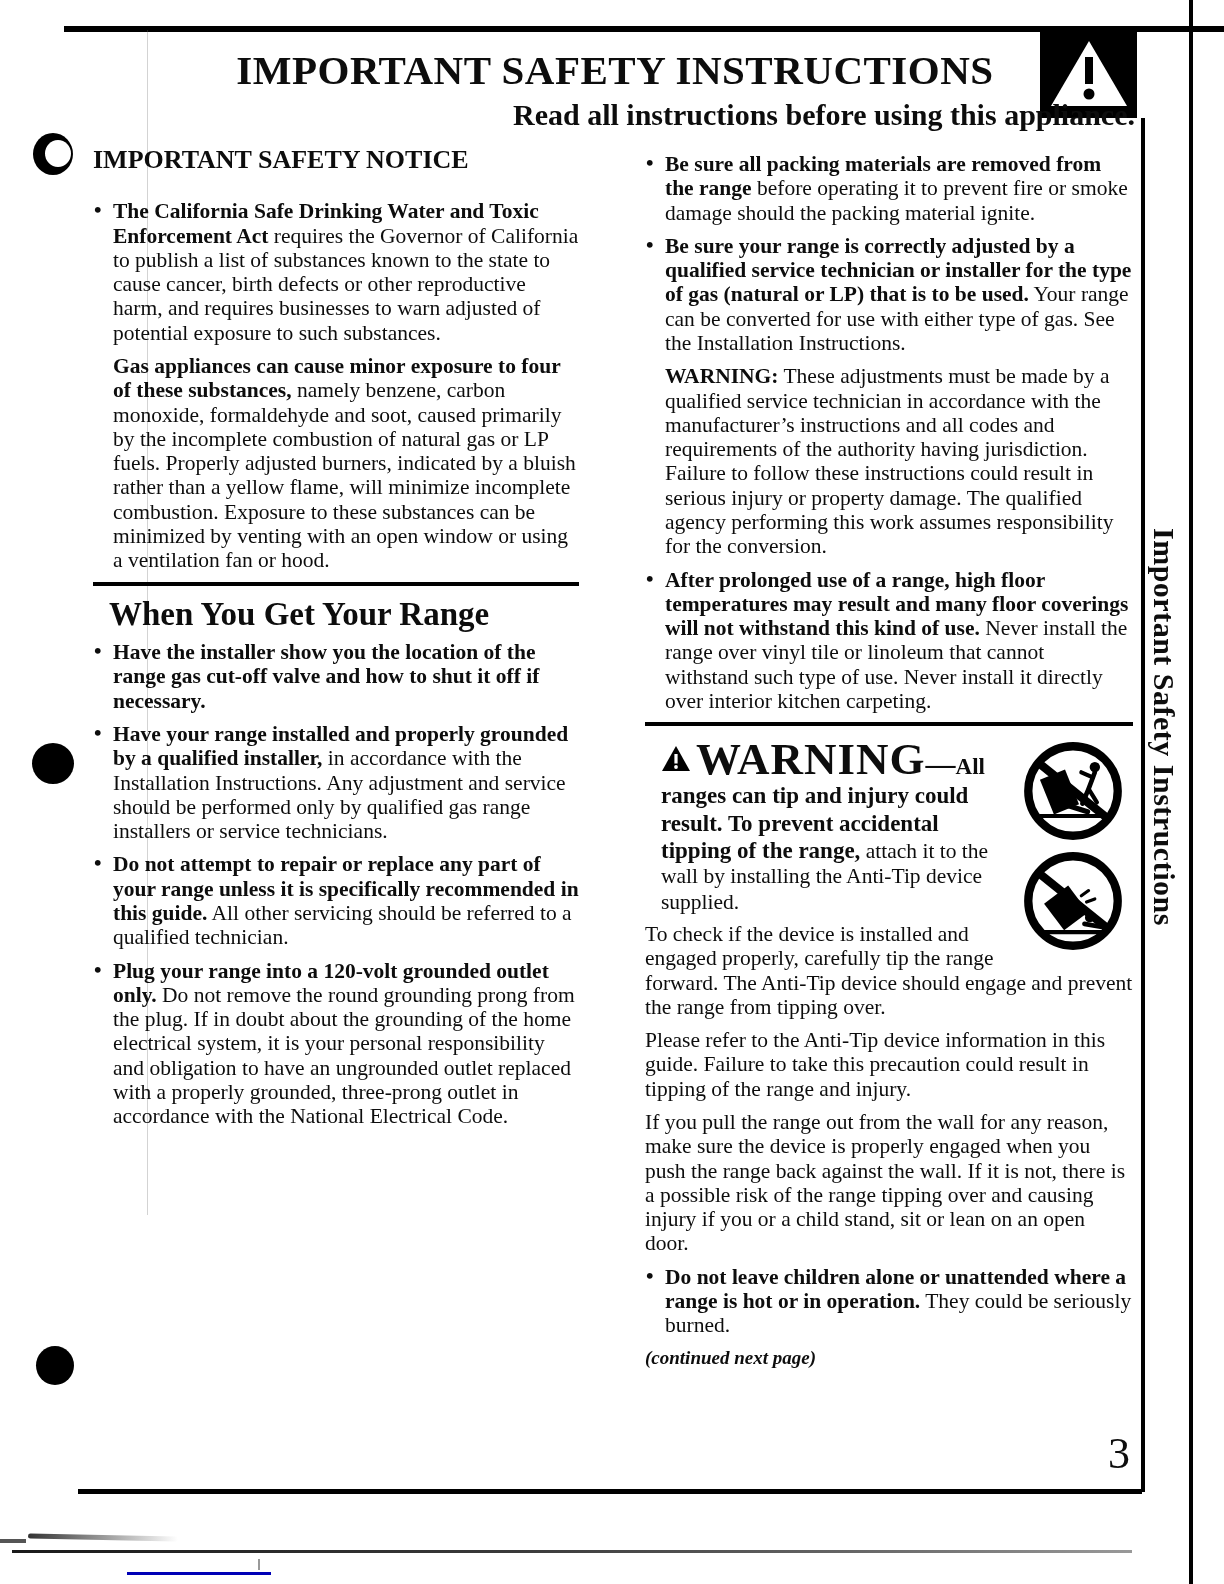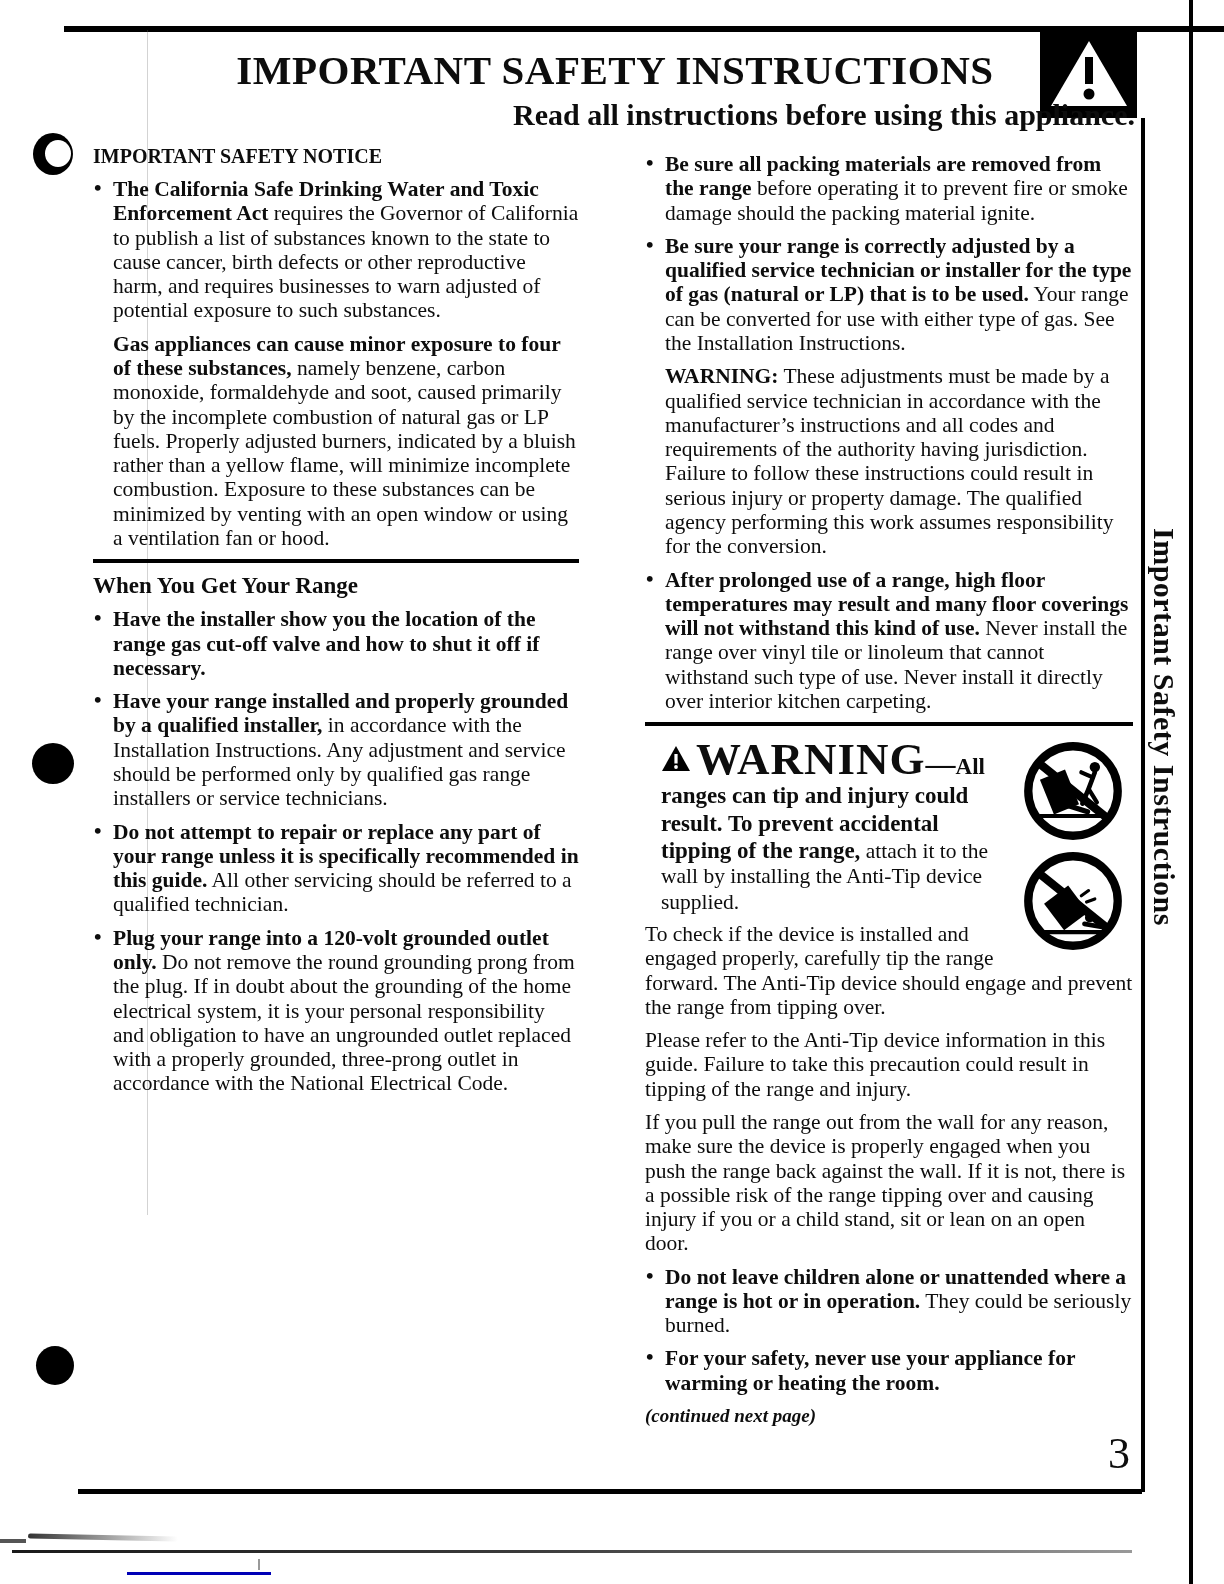--- a/index.html
+++ b/index.html
@@ -39,22 +39,22 @@
   }
 
   
   .title    { left:95px; top:46px;  width:1040px; text-align:center; font-size:41px; font-weight:bold; letter-spacing:.5px; }
   .subtitle { left:95px; top:98px;  width:1040px; text-align:right; font-size:30px; font-weight:bold; }
 
   
   .col { font-size:21.5px; line-height:1.13; }
   .col-left  { left:93px;  top:146px; width:486px; }
   .col-right { left:645px; top:152px; width:488px; }
-  .col h2 { margin:0 0 10px; font-size:20px; line-height:1.05; }
-  .col h3 { margin:0 0 9px;  font-size:23px; line-height:1.05; }
+  .col h2 { margin:0 0 26px; font-size:26px; line-height:1.05; }
+  .col h3 { margin:0 16px 9px;  font-size:33px; line-height:1.05; }
   .col p  { margin:0 0 9px; }
   .bitem  { position:relative; padding-left:20px; margin:0 0 9px; }
   .bitem::before { content:"•"; position:absolute; left:1px; top:-1px; font-weight:bold; }
   .pindent { padding-left:20px; }
   .rule { height:4px; background:#000; margin:5px 0 11px; }
 
   
   .float-icons { float:right; width:112px; margin:2px 0 2px 10px; }
   .float-icons svg { display:block; margin:0 0 6px; }
   .warn-lead { margin:0 16px 7px; line-height:1.18; }
@@ -151,21 +151,20 @@
           <circle cx="15" cy="22" r="1.9" fill="#fff"></circle>
         </svg><span class="warn-word">WARNING</span><span class="warn-dash">—</span><b class="warn-bold">All ranges can tip and injury could result. To prevent accidental tipping of the range,</b><span> attach it to the wall by installing the Anti-Tip device supplied.</span>
       </div>
       <p>To check if the device is installed and engaged properly, carefully tip the range forward. The Anti-Tip device should engage and prevent the range from tipping over.</p>
     </div>
 
     <p>Please refer to the Anti-Tip device information in this guide. Failure to take this precaution could result in tipping of the range and injury.</p>
     <p>If you pull the range out from the wall for any reason, make sure the device is properly engaged when you push the range back against the wall. If it is not, there is a possible risk of the range tipping over and causing injury if you or a child stand, sit or lean on an open door.</p>
 
     <div class="bitem"><b>Do not leave children alone or unattended where a range is hot or in operation.</b><span> They could be seriously burned.</span></div>
-    <div class="bitem"><b>For your safety, never use your appliance for warming or heating the room.</b><span></span></div>
 
     <div class="continued">(continued next page)</div>
   </div>
 
   <div class="abs pagenum">3</div>
 
   <div class="abs bottom-rule"></div>
   <div class="abs streak-a"></div>
   <div class="abs streak-b"></div>
   <div class="abs dash-left"></div>

